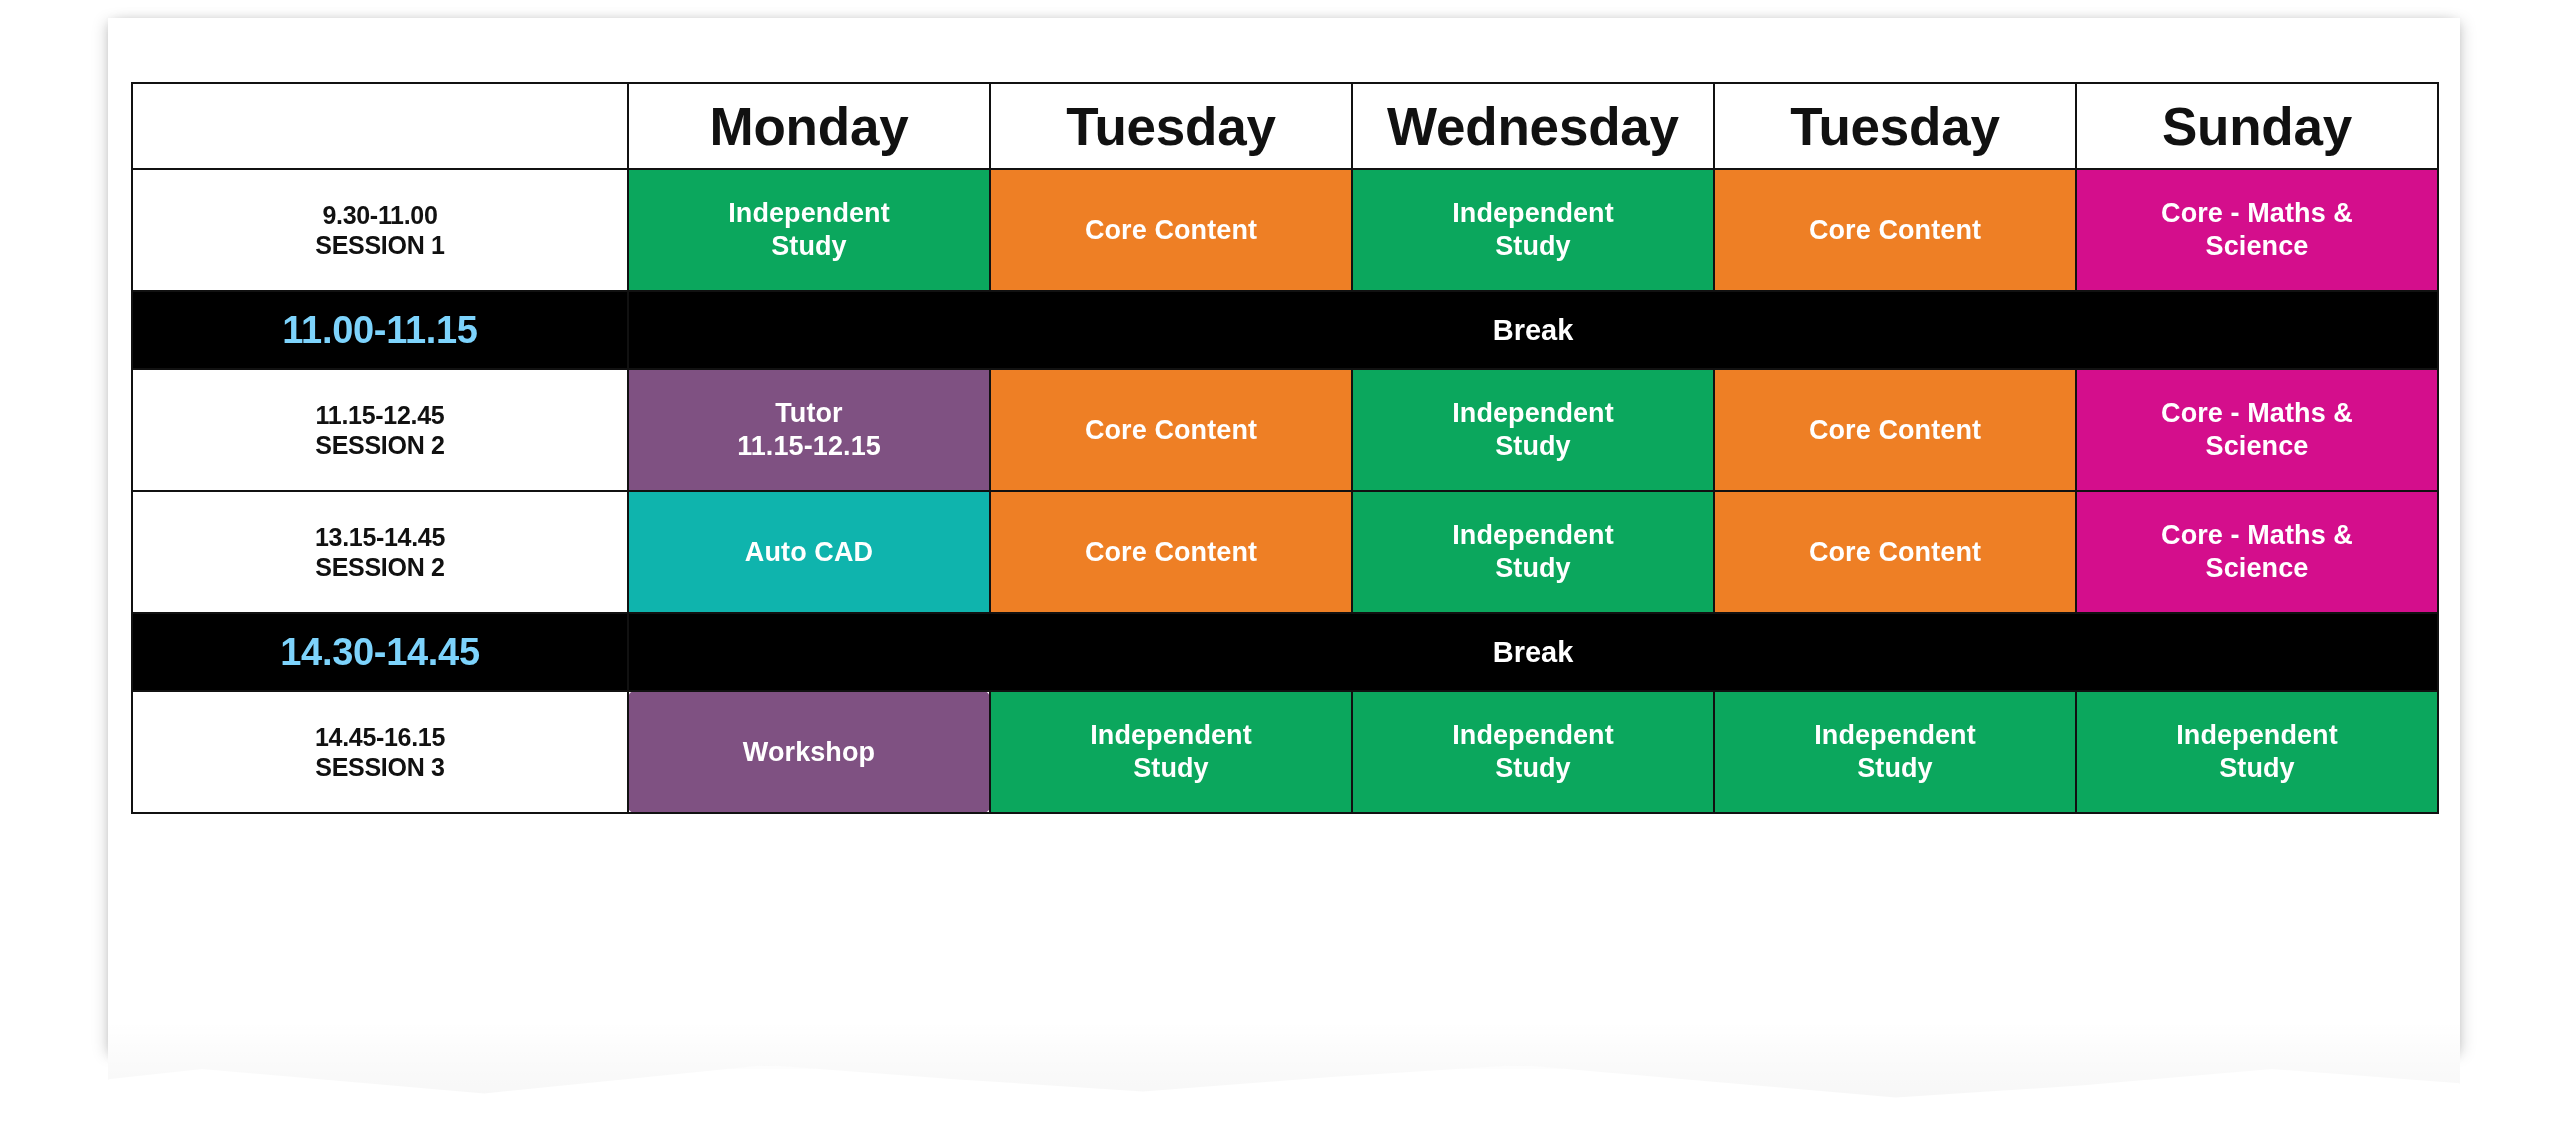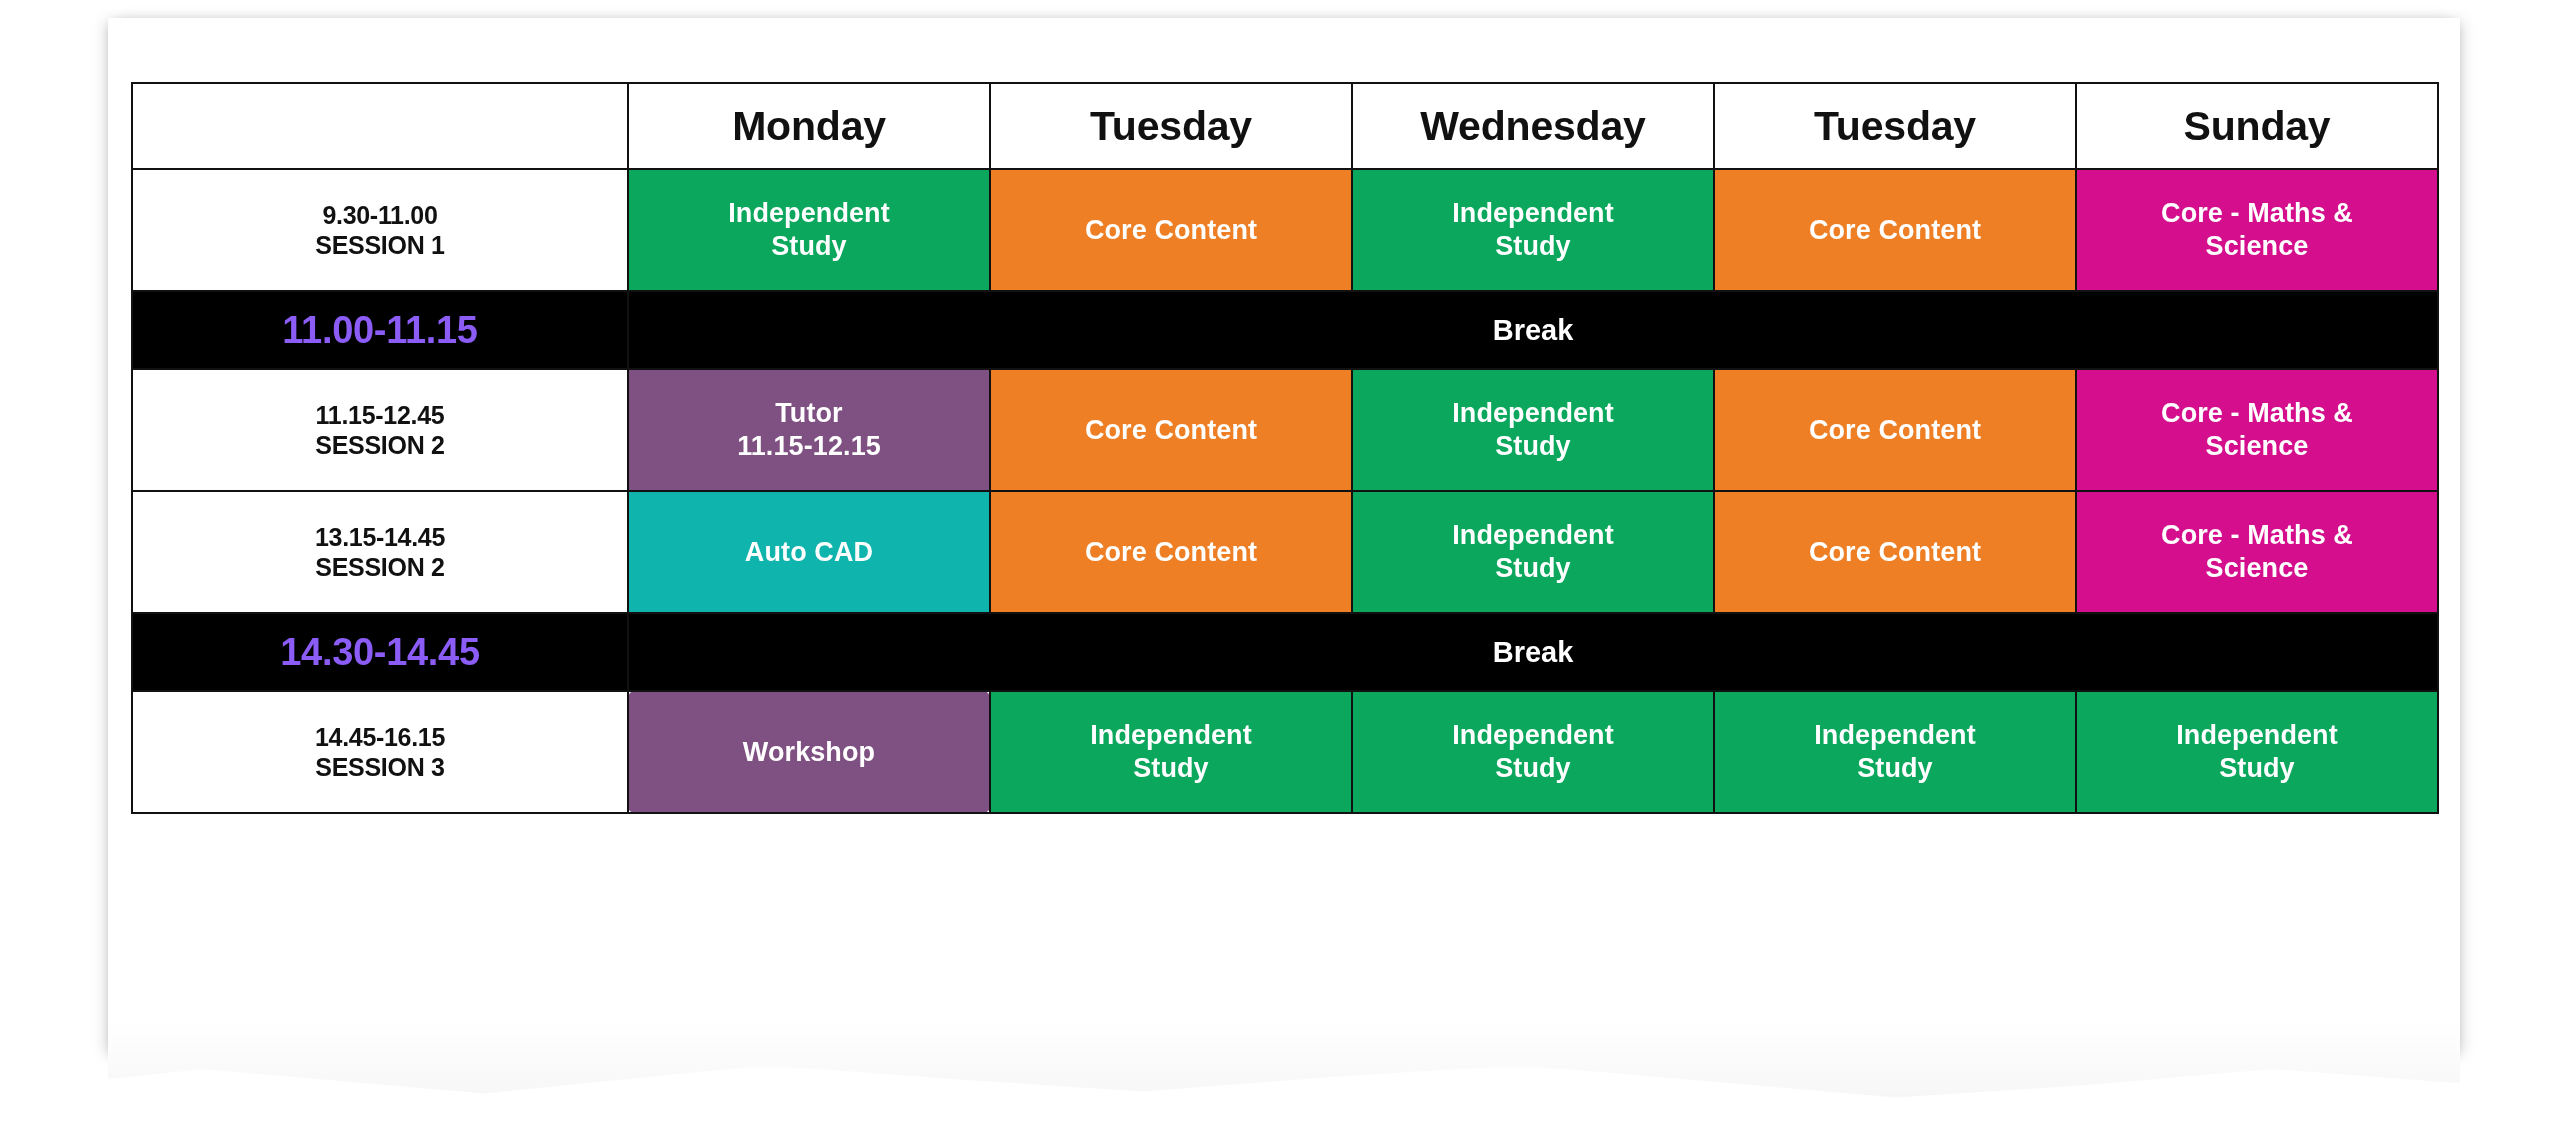--- a/index.html
+++ b/index.html
@@ -98,21 +98,21 @@
 
   
   tr.headrow td { height: 84px; }
   td.corner {
     border: none;
     background: #ffffff;
   }
   td.dayhead {
     background: #ffffff;
     color: #111111;
-    font-size: 41px;
+    font-size: 53px;
     font-weight: 700;
     letter-spacing: -.2px;
     font-family: "Liberation Sans Narrow", "Liberation Sans", sans-serif;
   }
 
   
   tr.sessionrow td { height: 120px; }
   td.timecell {
     background: #ffffff;
     color: #111111;
@@ -133,21 +133,21 @@
     letter-spacing: .1px;
     padding: 0 8px;
   }
   td.subject .sub-main { display: block; }
   td.subject .sub-sub  { display: block; }
 
   
   tr.breakrow td { height: 76px; }
   td.break-time {
     background: #000000;
-    color: #8b5cf6;
+    color: #7dd3fc;
     font-size: 38px;
     font-weight: 700;
     letter-spacing: -.3px;
     border-color: #000000;
     font-family: "Liberation Sans Narrow", "Liberation Sans", sans-serif;
   }
   td.break-label {
     background: #000000;
     color: #ffffff;
     font-size: 29px;

